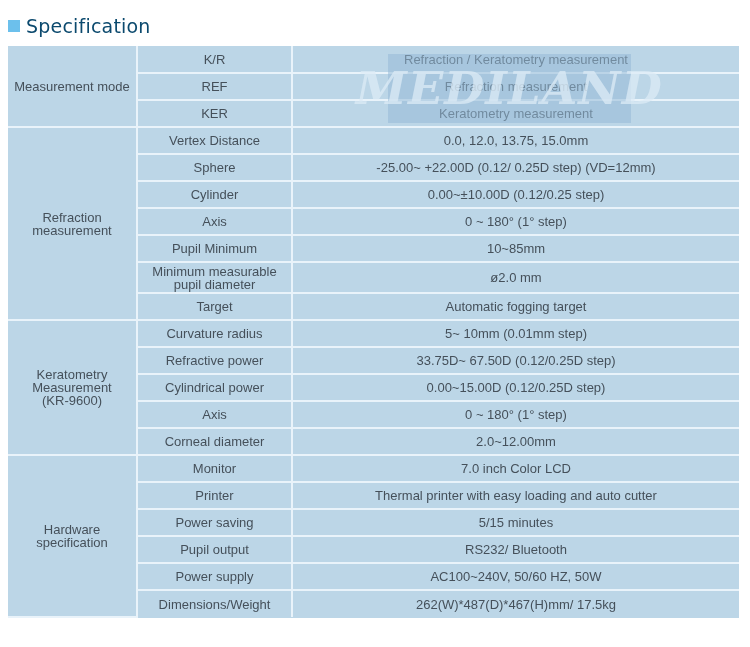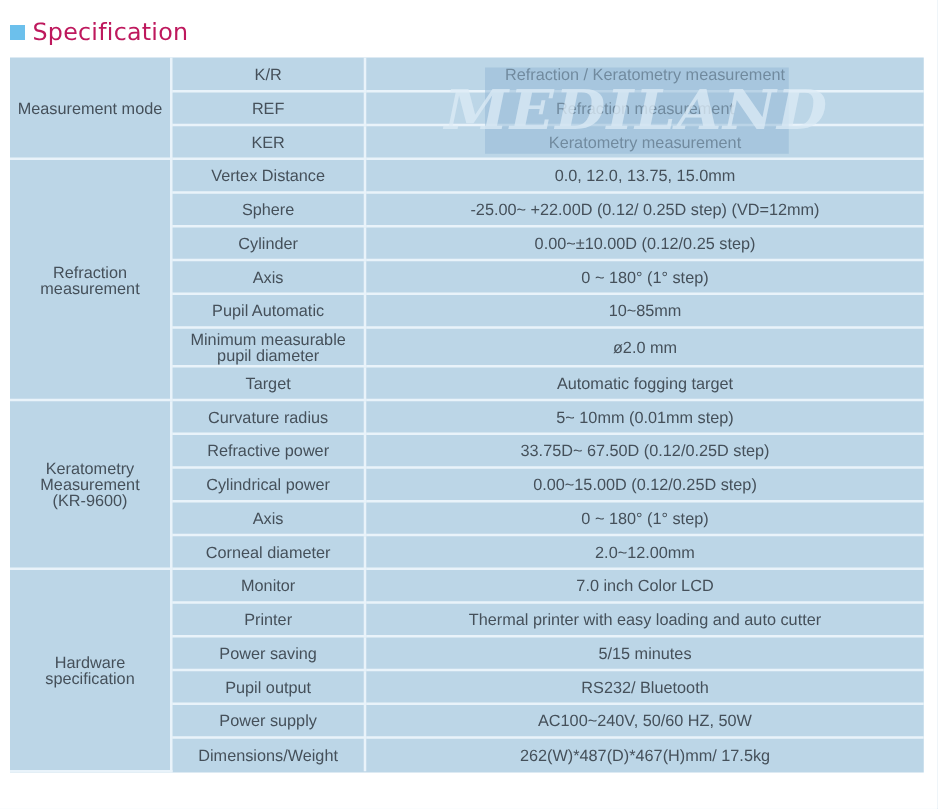--- a/index.html
+++ b/index.html
@@ -1,19 +1,19 @@
 <!DOCTYPE html>
 <html><head>
 <meta charset="utf-8">
 <style>
   html, body { margin:0; padding:0; background:#ffffff; }
   body { width:750px; height:647px; position:relative; overflow:hidden; font-family:"Liberation Sans", sans-serif; }
   .heading { position:absolute; left:8px; top:13px; height:26px; display:flex; align-items:center; }
   .heading .sq { width:12px; height:12px; background:#6cc0ec; margin-right:6px; }
-  .heading .title { font-family:"DejaVu Sans", sans-serif; font-size:19px; color:#be185d; letter-spacing:0.2px; }
+  .heading .title { font-family:"DejaVu Sans", sans-serif; font-size:19px; color:#0c4a6e; letter-spacing:0.2px; }
   table.spec { position:absolute; left:8px; top:46px; width:731px; border-collapse:collapse; table-layout:fixed; background:#bcd6e7; }
   table.spec td { border:2px solid #e9f3fa; color:#45505a; font-size:13px; text-align:center; vertical-align:middle; padding:0 4px; line-height:13px; }
   table.spec tr { height:27px; }
   table.spec tr.tall { height:31px; }
   table.spec td.group { text-align:center; }
   table.spec { border-left:none; }
   table.spec tr td:first-child { border-left:none; }
   table.spec tr td:last-child { border-right:none; }
   table.spec tr:first-child td { border-top:none; }
   table.spec tr:last-child td { border-bottom:none; }
@@ -61,21 +61,21 @@
     </tr>
     <tr>
       <td>Cylinder</td>
       <td>0.00~±10.00D (0.12/0.25 step)</td>
     </tr>
     <tr>
       <td>Axis</td>
       <td>0 ~ 180° (1° step)</td>
     </tr>
     <tr>
-      <td>Pupil Automatic</td>
+      <td>Pupil Minimum</td>
       <td>10~85mm</td>
     </tr>
     <tr class="tall">
       <td>Minimum measurable pupil diameter</td>
       <td>ø2.0 mm</td>
     </tr>
     <tr>
       <td>Target</td>
       <td>Automatic fogging target</td>
     </tr>

